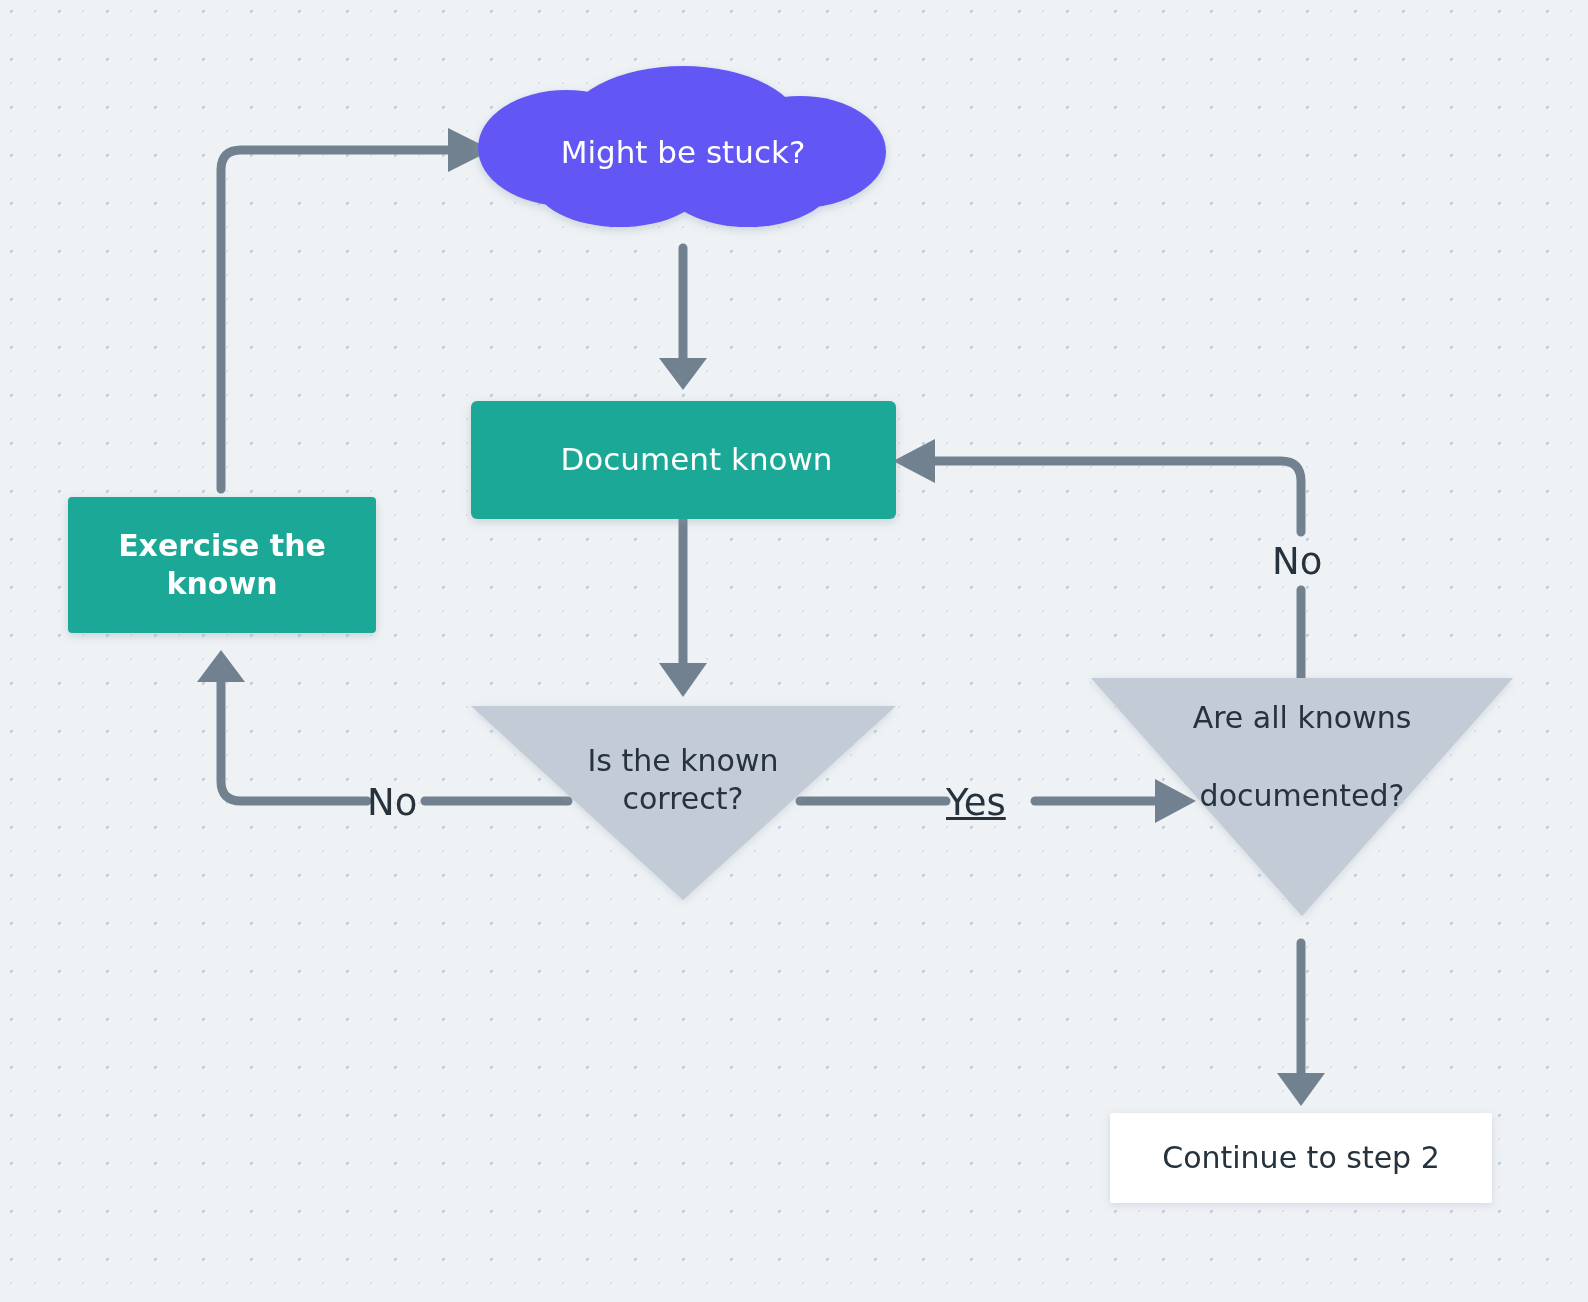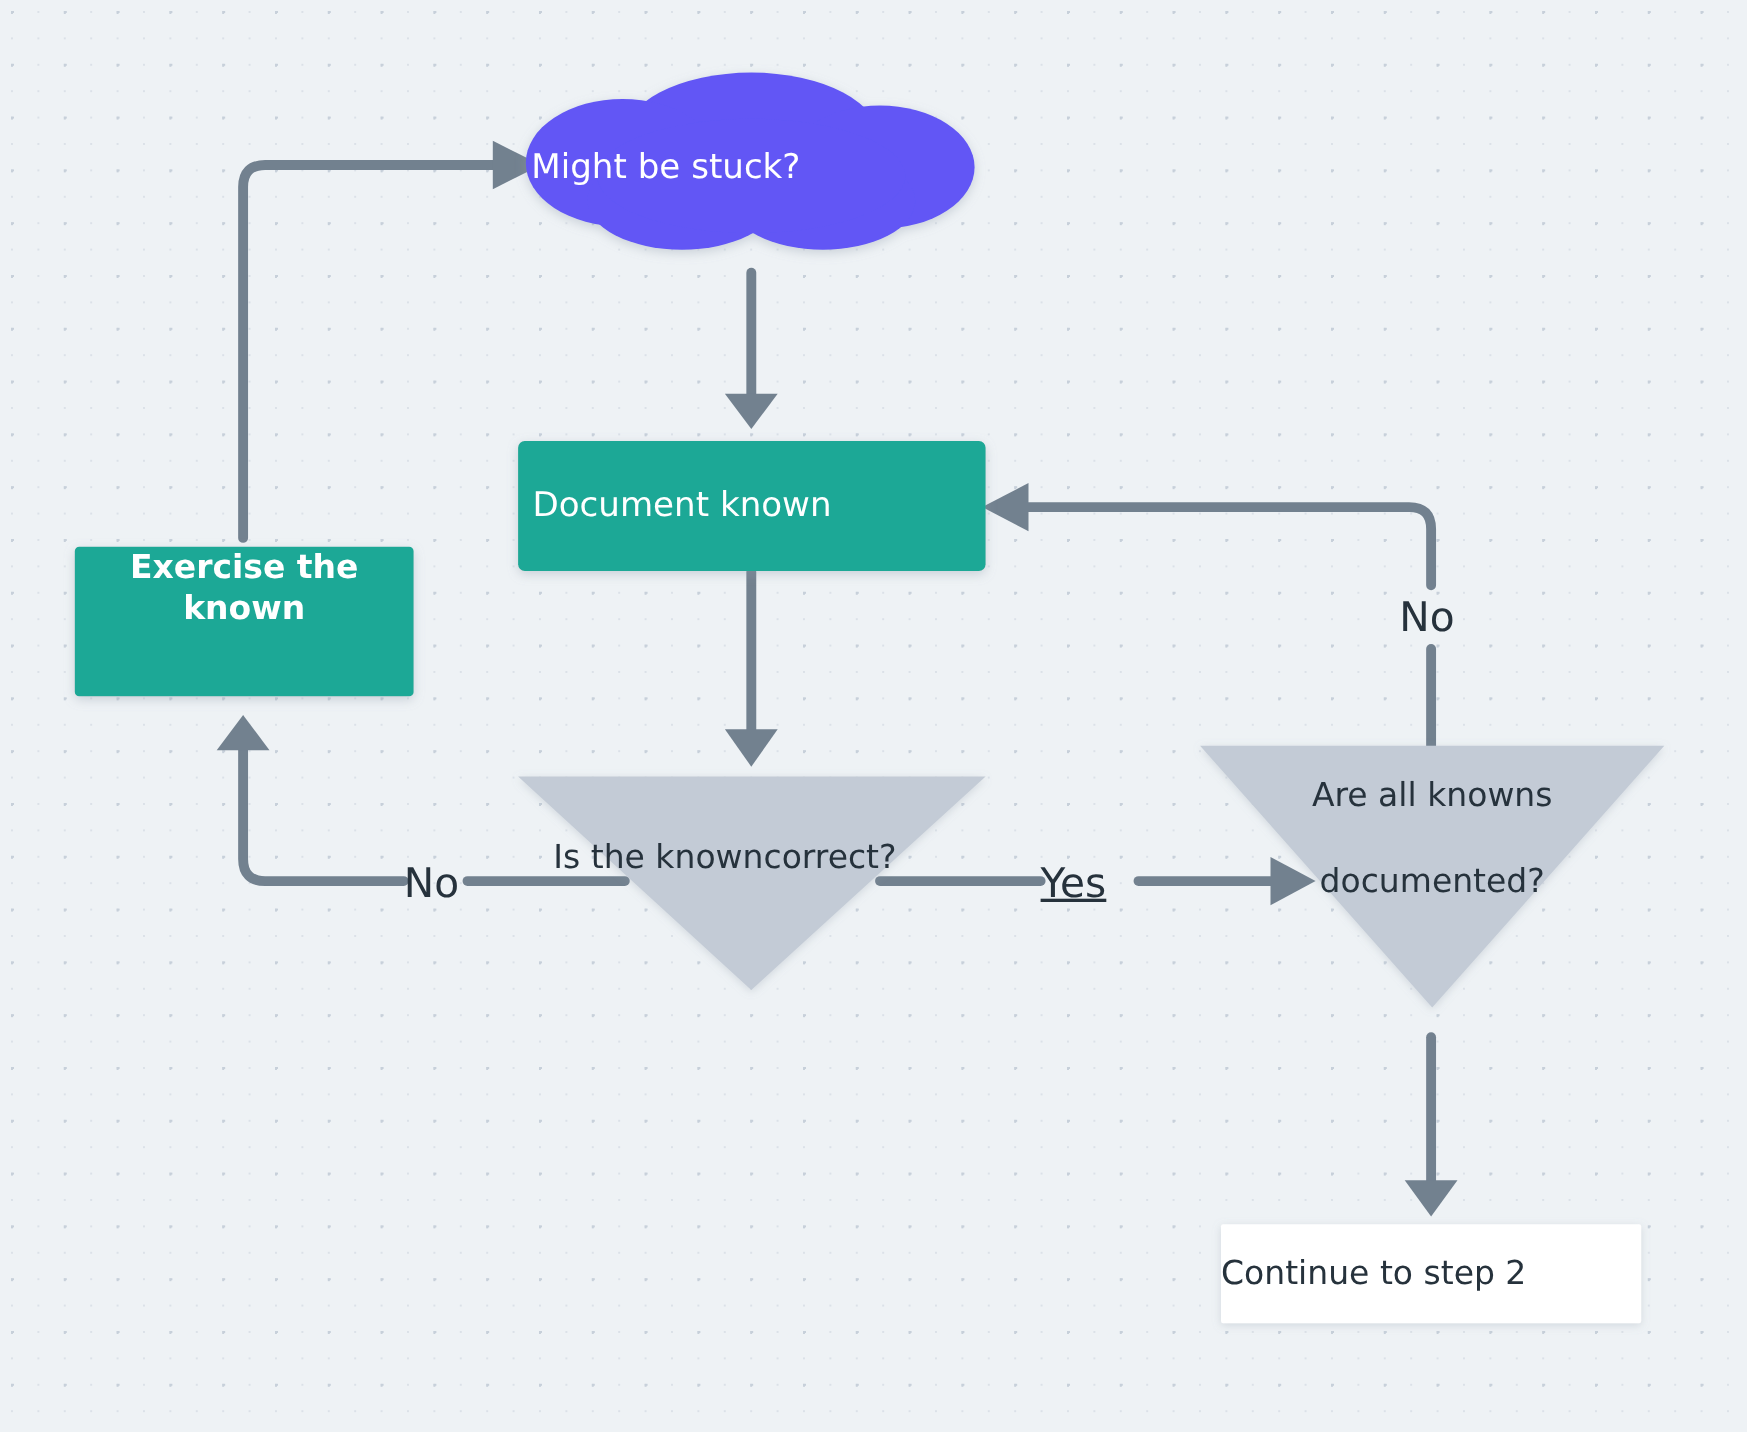--- a/index.html
+++ b/index.html
@@ -25,20 +25,21 @@
   #diagram-svg {
     position: absolute;
     inset: 0;
     width: 1588px;
     height: 1302px;
   }
   .node-label {
     position: absolute;
     display: flex;
     align-items: center;
+    justify-content: center;
     text-align: center;
     pointer-events: none;
     line-height: 1.28;
   }
   .lbl-light { color: #ffffff; }
   .lbl-dark  { color: #26323c; }
   .edge-label {
     position: absolute;
     display: flex;
     align-items: center;
@@ -145,21 +146,21 @@
 
   <div class="node-label lbl-light" style="left:471px; top:401px; width:425px; height:118px; font-size:31px;padding-left:13px;">
     <span>Document known</span>
   </div>
 
   <div class="node-label lbl-light" style="left:68px; top:497px; width:308px; height:136px; font-size:30px; font-weight:700; flex-direction:column;">
     <span>Exercise the</span>
     <span>known</span>
   </div>
 
-  <div class="node-label lbl-dark" style="left:503px; top:728px; width:360px; height:104px; font-size:30px; flex-direction:row;">
+  <div class="node-label lbl-dark" style="left:503px; top:728px; width:360px; height:104px; font-size:30px; flex-direction:column;">
     <span>Is the known</span>
     <span>correct?</span>
   </div>
 
   <div class="node-label lbl-dark" style="left:1122px; top:705px; width:360px; height:104px; font-size:30px; flex-direction:column;gap:40px;">
     <span>Are all knowns</span>
     <span>documented?</span>
   </div>
 
   <div class="node-label lbl-dark" style="left:1110px; top:1113px; width:382px; height:90px; font-size:30px;border-radius:16px;">

